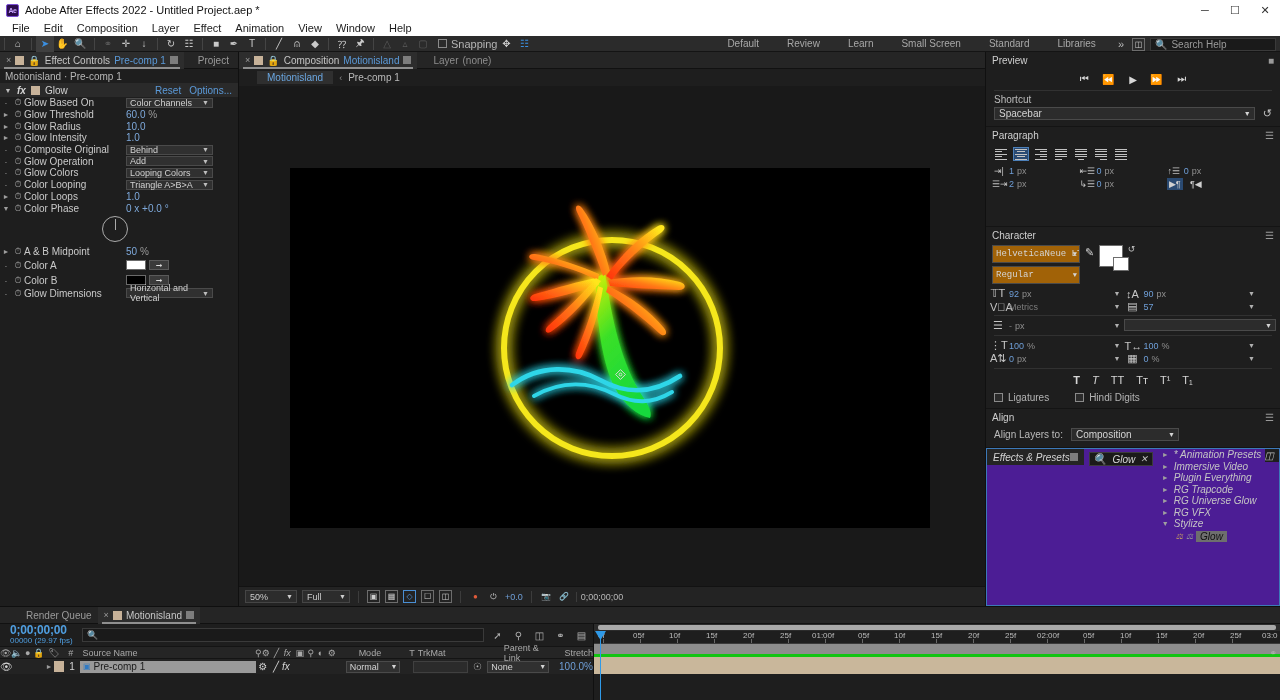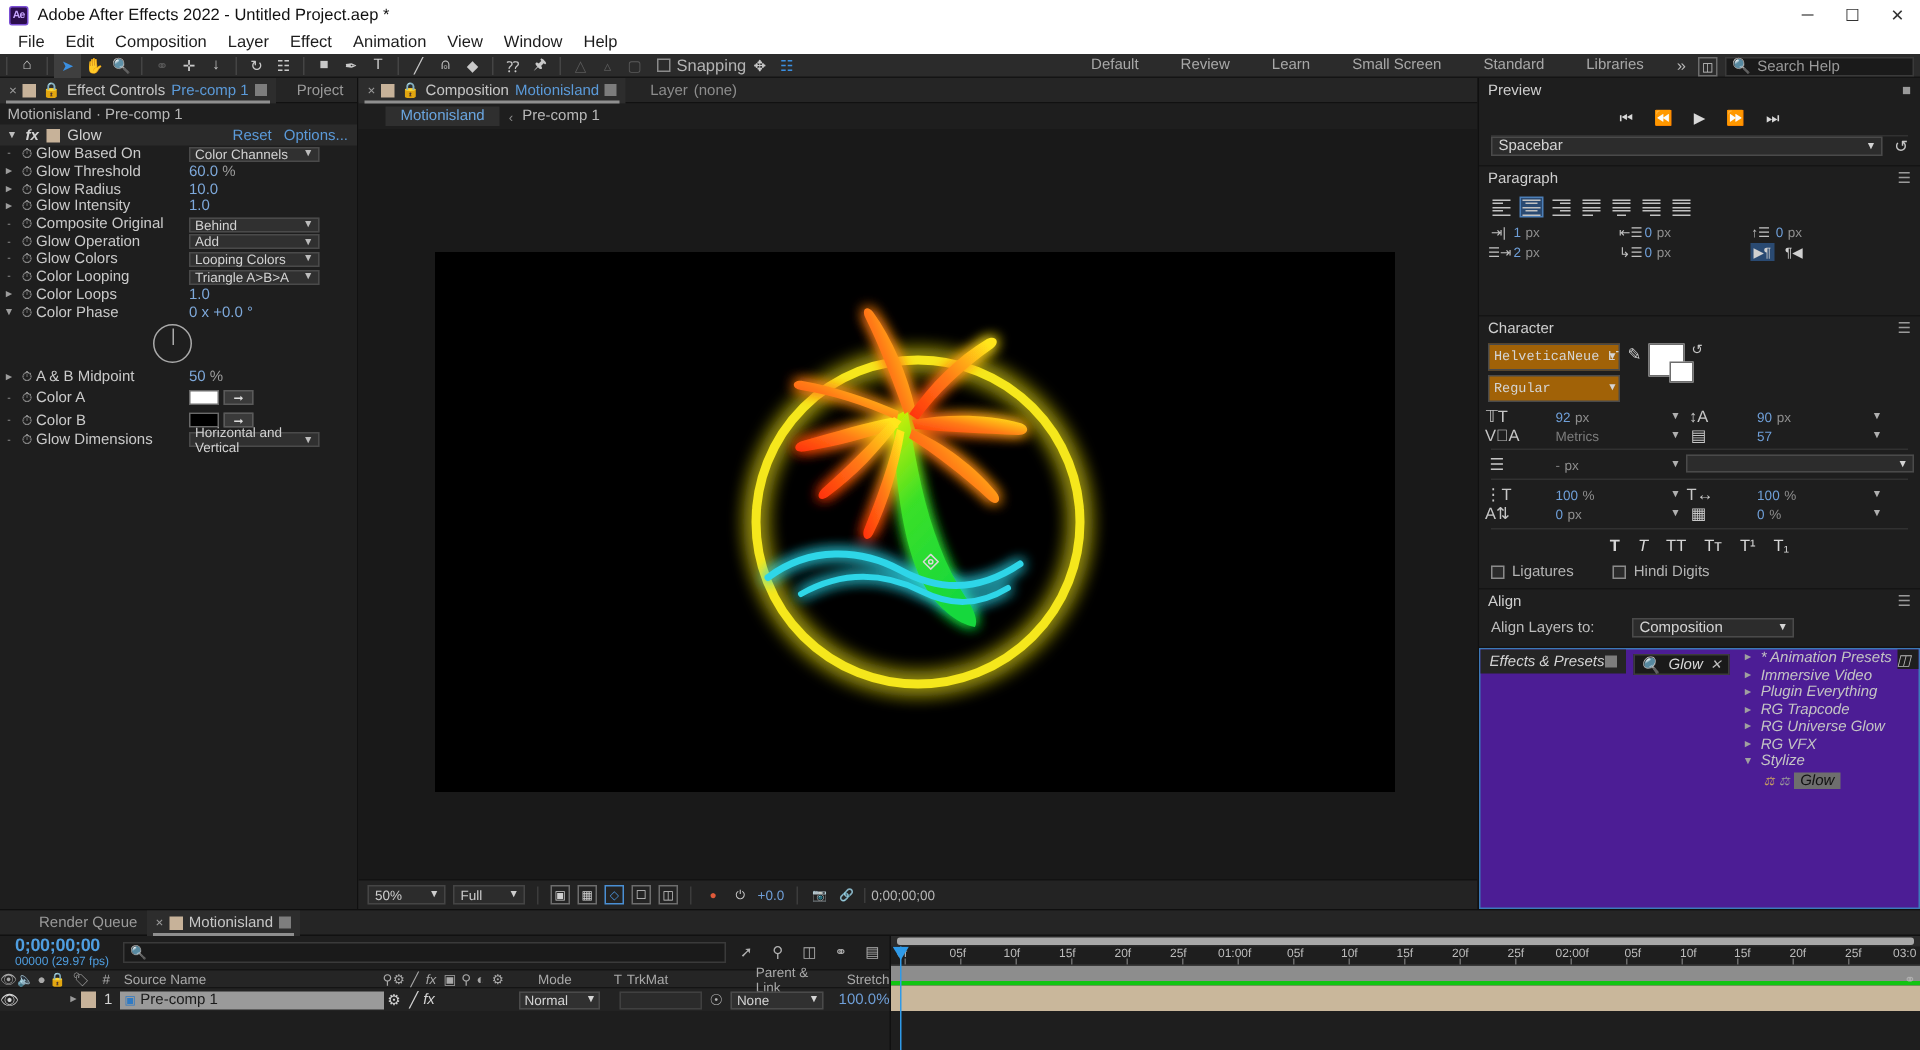--- a/index.html
+++ b/index.html
@@ -140,21 +140,21 @@
   .transport { height:22px; display:flex; align-items:center; justify-content:center; gap:14px;
      color:#d8d8d8; font-size:10px; }
   .divline { height:1px; background:#313131; margin:0 8px; }
   .shortcut-lbl { font-size:10px; color:#bcbcbc; padding:3px 0 2px 8px; }
   .shortcut-row { display:flex; align-items:center; gap:8px; padding:0 8px 6px 8px; }
   .rsel { flex:1; height:13px; background:#2c2c2c; border:1px solid #4a4a4a;
      font-size:10px; color:#d4d4d4; display:flex; align-items:center; padding:0 12px 0 4px;
      position:relative; }
   .rsel .cv { position:absolute; right:3px; font-size:7px; }
 
-  .align-row { display:flex; align-items:center; gap:25px; padding:3px 8px 6px 8px; }
+  .align-row { display:flex; align-items:center; gap:8px; padding:3px 8px 6px 8px; }
   .align-row .lbl { font-size:10px; color:#bcbcbc; }
 
   .para-icons { display:flex; gap:6px; padding:5px 8px 3px 8px; }
   .pi { width:14px; height:12px; display:flex; flex-direction:column; justify-content:center;
      gap:1.5px; padding:0 1px; }
   .pi.sel2 { background:#2a4a72; outline:1px solid #4c7fb8; }
   .pi i { display:block; height:1px; background:#c2c2c2; }
   .para-fields { display:flex; flex-wrap:wrap; padding:3px 6px 6px 6px; gap:2px 0; }
   .pf { width:31%; display:flex; align-items:center; gap:3px; font-size:9px; }
   .pf .gly { width:14px; text-align:center; color:#c0c0c0; font-size:9px; }
@@ -165,21 +165,21 @@
   .dirbtn.on { background:#2a4a72; }
   .chsel { width:88px; height:18px; background:#a16207; border:1px solid #4a4a4a;
      font-size:9px; color:#d4d4d4; display:flex; align-items:center; padding:0 11px 0 3px;
      position:relative; overflow:hidden; white-space:nowrap;font-family:Liberation Mono, monospace; }
   .chsel .cv { position:absolute; right:2px; font-size:7px; }
   .fillsw { width:24px; height:22px; background:#fff; border:1px solid #6d6d6d; position:relative; }
   .strokesw { width:16px; height:14px; background:#fff; border:1px solid #6d6d6d;
      position:absolute; left:14px; top:12px; }
   .metric { display:flex; align-items:center; gap:3px; width:47%; font-size:9px; }
   .metric .gly { width:16px; text-align:center; color:#c6c6c6; font-size:11px; }
-  .metric .num { color:#6f9fd8;margin-left:28px; }
+  .metric .num { color:#6f9fd8; }
   .metric .un { color:#8f8f8f; }
   .metric .cv { margin-left:auto; font-size:7px; color:#b0b0b0; padding-right:4px; }
   .metric.dim .num { color:#7d7d7d; }
   .styles { display:flex; justify-content:center; gap:12px; padding:5px 0 4px 0;
      font-size:11px; color:#d6d6d6; }
   .chk-row { display:flex; gap:26px; padding:2px 0 5px 8px; font-size:10px; color:#b4b4b4;
      align-items:center; }
   .chk-row label { display:flex; align-items:center; gap:5px; }
 
   
@@ -573,20 +573,21 @@
           <span class="hm">■</span>
         </div>
         <div class="transport">
           <span>⏮</span>
           <span>⏪</span>
           <span>▶</span>
           <span>⏩</span>
           <span>⏭</span>
         </div>
         <div class="divline"></div>
+        <div class="shortcut-lbl">Shortcut</div>
         <div class="shortcut-row">
           <div class="rsel">
             <span>Spacebar</span>
             <span class="cv">▼</span>
           </div>
           <span style="font-size:11px;color:#c6c6c6;">↺</span>
         </div>
       </div>
 
       <div class="sec" style="height:100px;">

